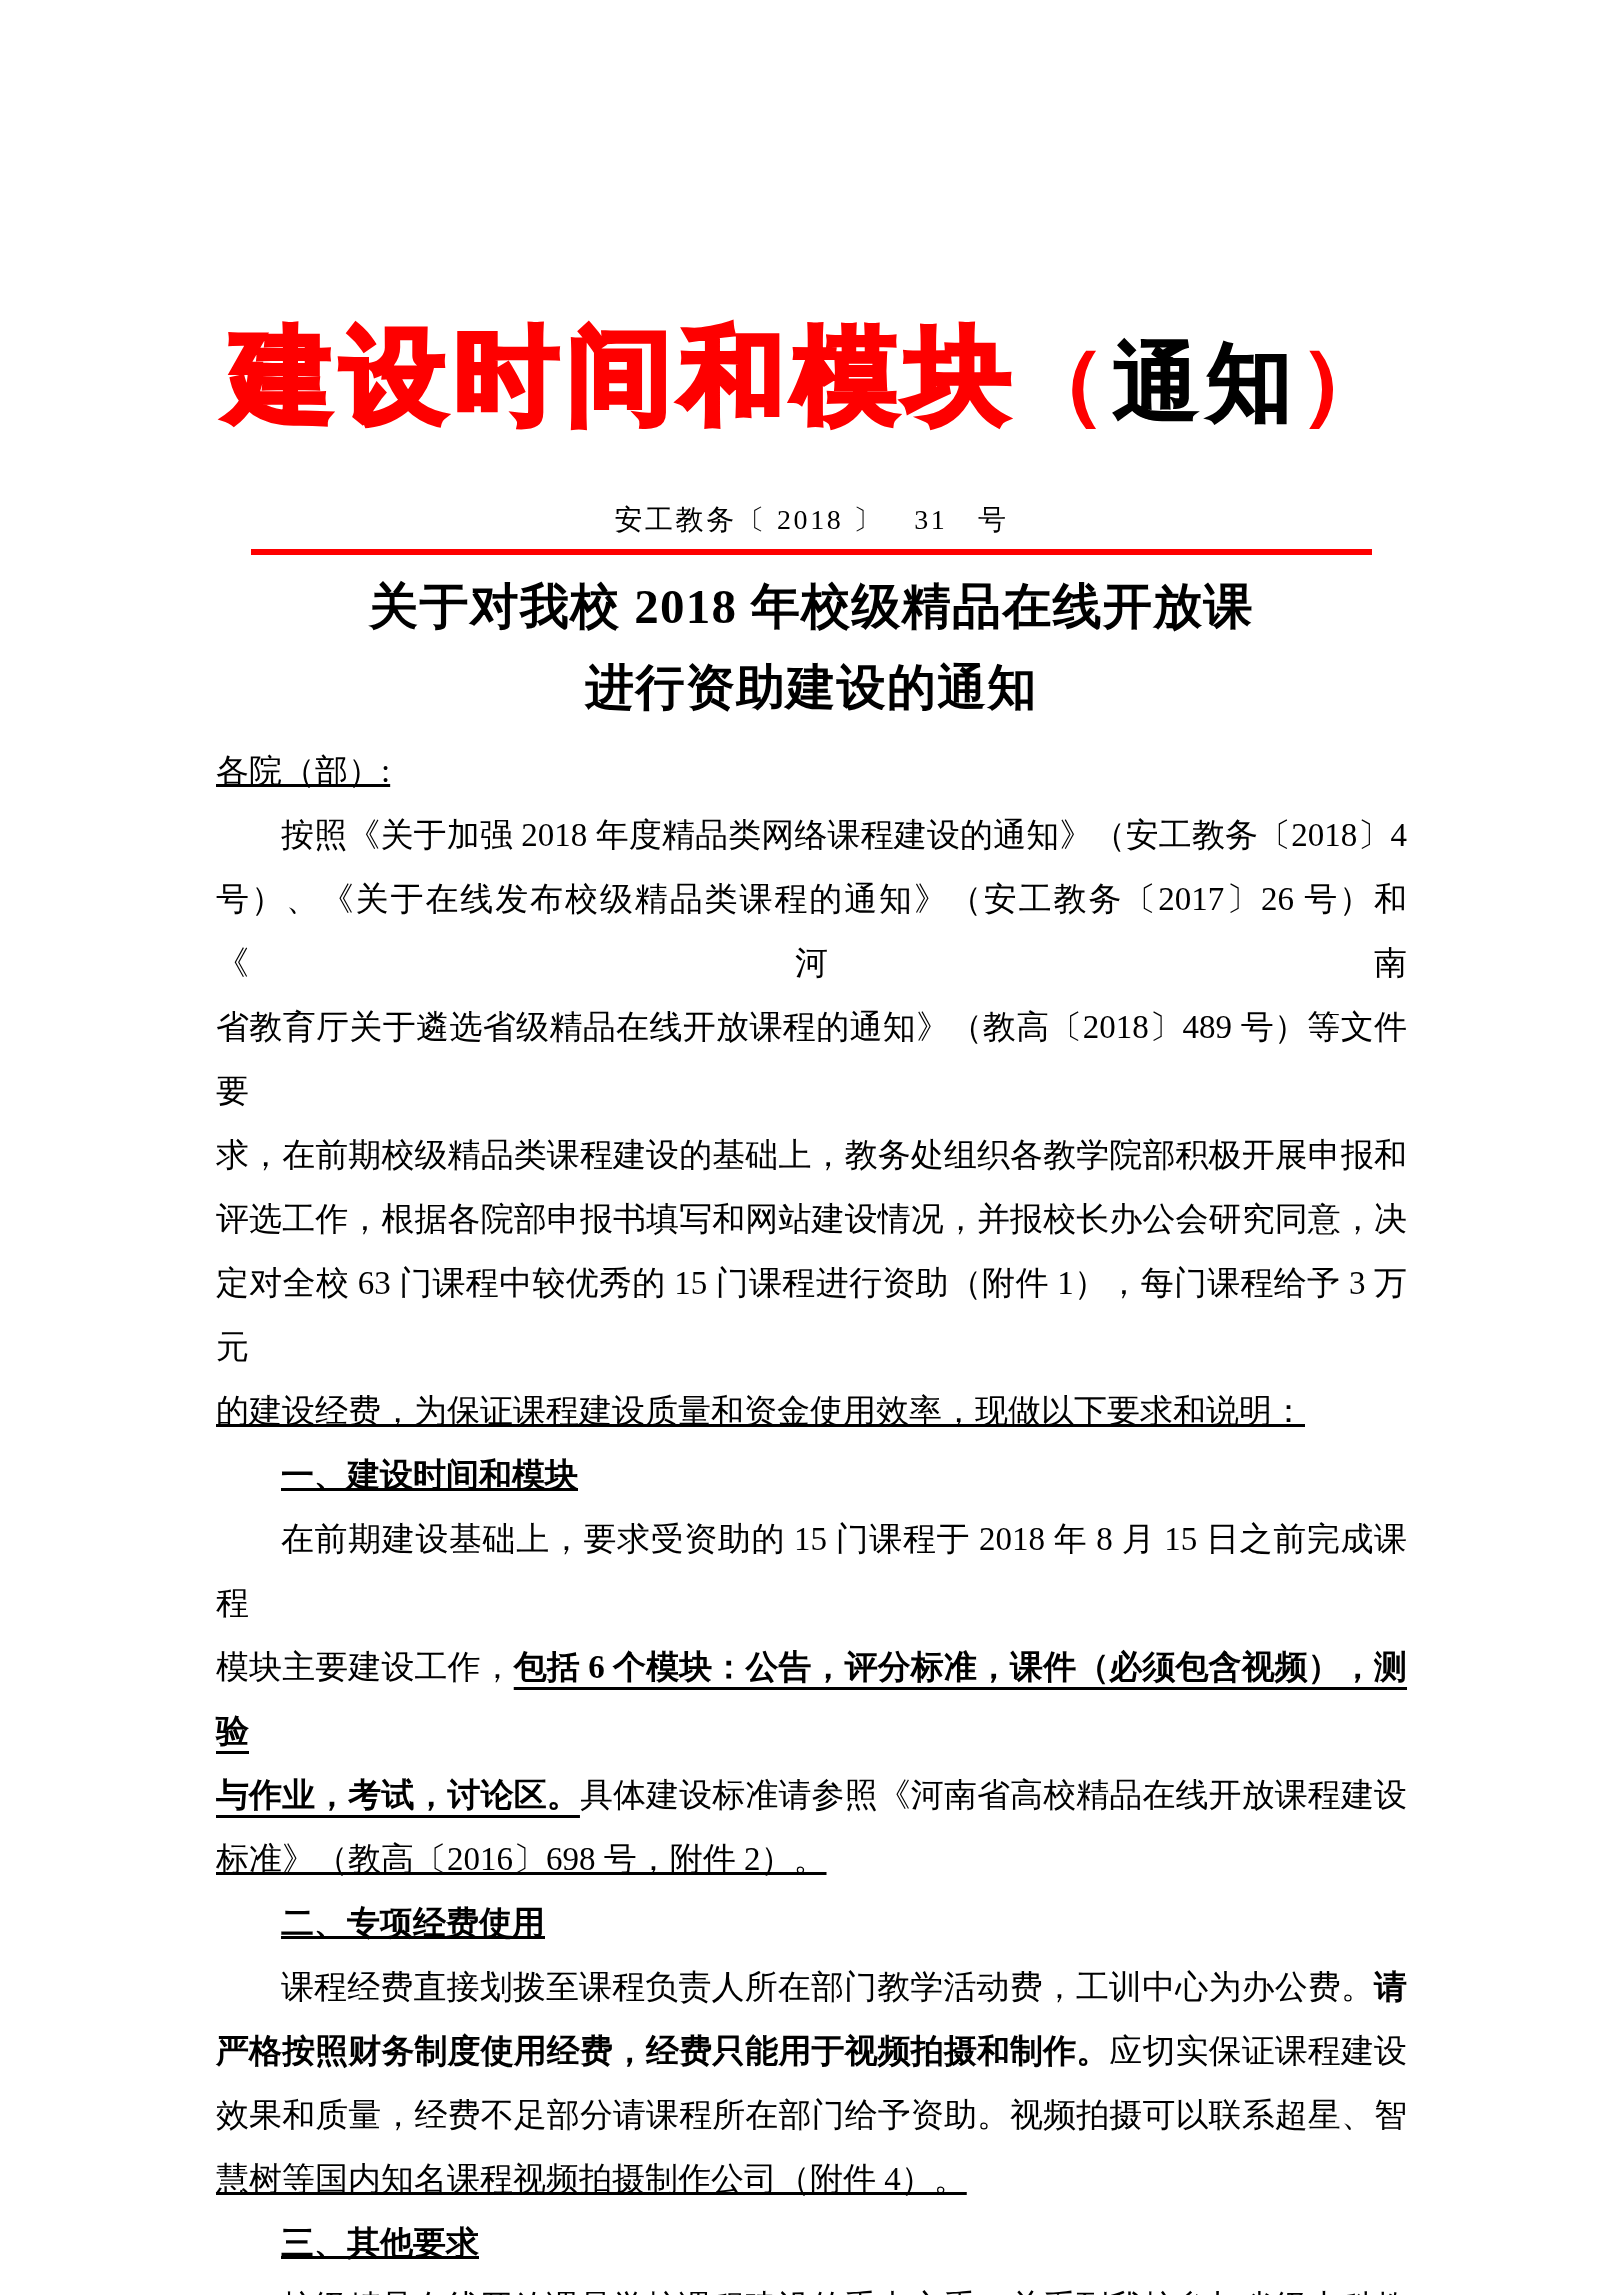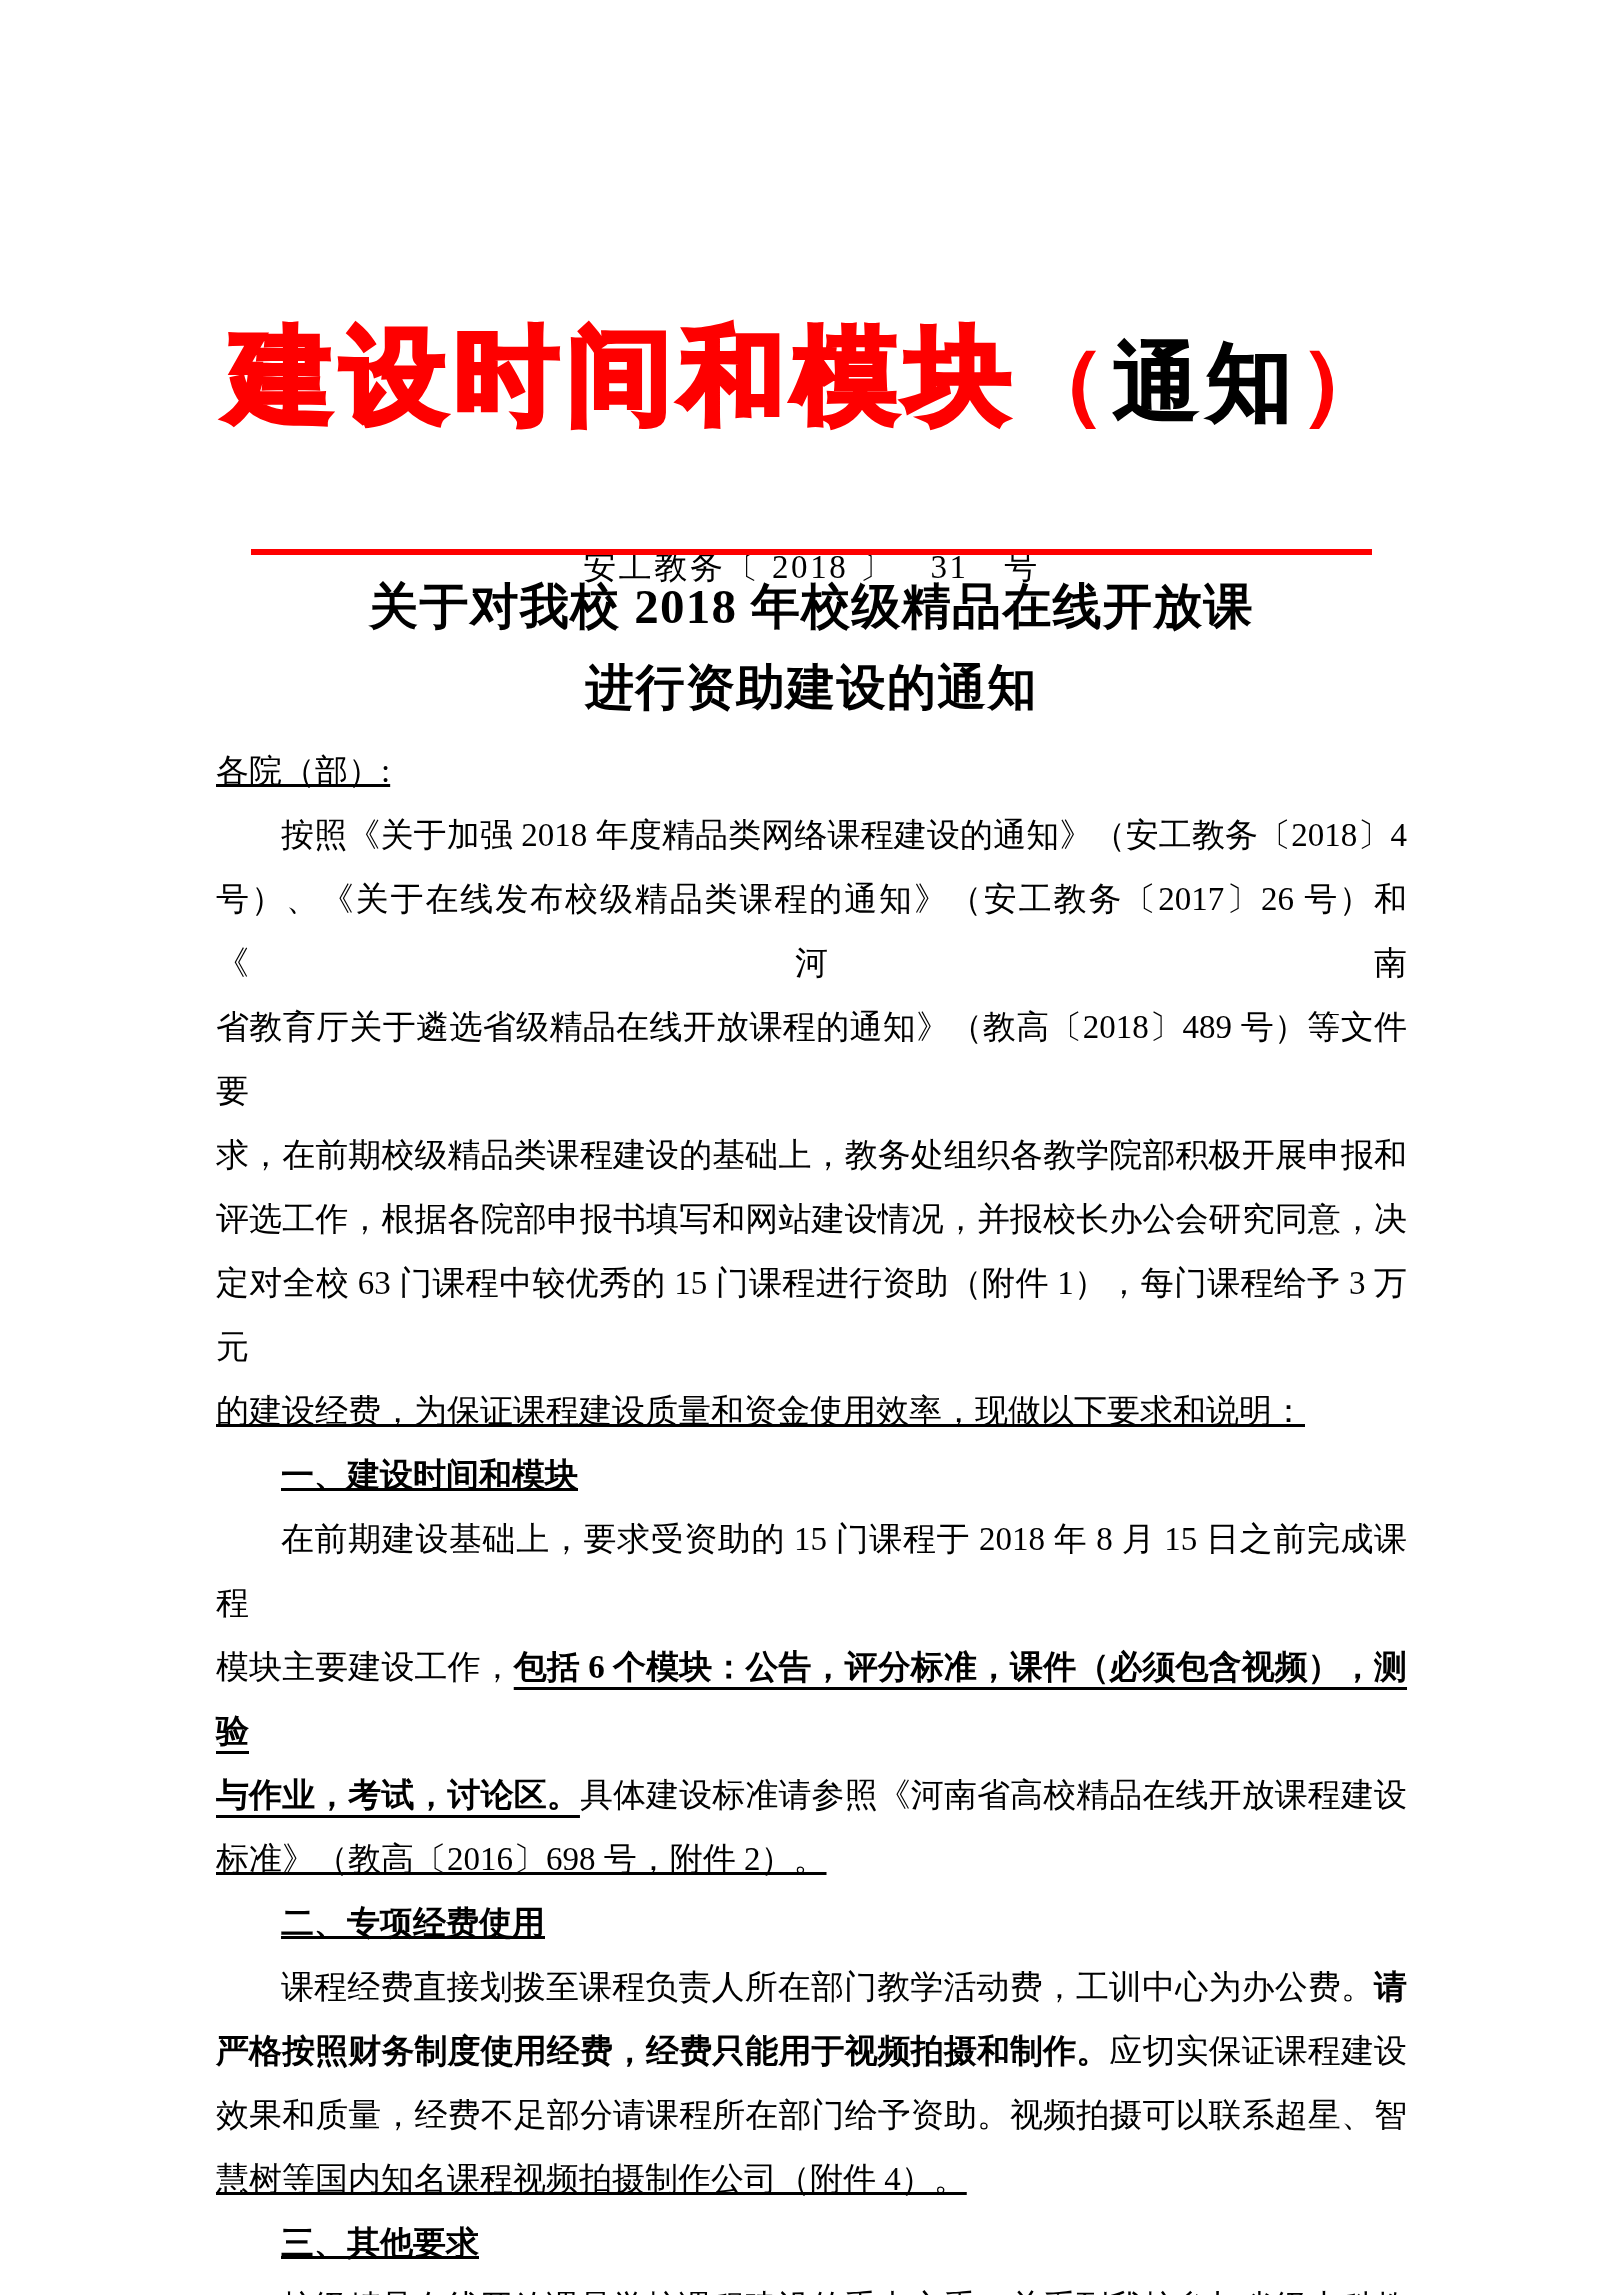--- a/index.html
+++ b/index.html
@@ -14,21 +14,21 @@
     text-align:center;white-space:nowrap;
     font-weight:bold;font-size:105px;line-height:137px;
     color:#fe0000;letter-spacing:7.9px;
   }
   .title .org{-webkit-text-stroke:4.6px #fe0000;}
   .title .paren{font-size:86px;-webkit-text-stroke:2px #fe0000;}
   .title .notice{color:#000;font-size:86px;-webkit-text-stroke:1.3px #000;}
   
   .docnum{
     position:absolute;top:499px;left:0;width:100%;
-    text-align:center;font-size:33px;line-height:41px;letter-spacing:2.6px;margin-top:48px;
+    text-align:center;font-size:28px;line-height:41px;letter-spacing:2.6px;
   }
   
   .redline{position:absolute;top:549px;left:251px;width:1121px;height:5.9px;background:#fe0000;}
   
   .h{
     position:absolute;left:0;width:100%;text-align:center;
     font-family:Liberation Serif, serif;
     font-weight:bold;font-size:49px;line-height:56px;letter-spacing:1.3px;
   }
   .h1{top:579px;}

